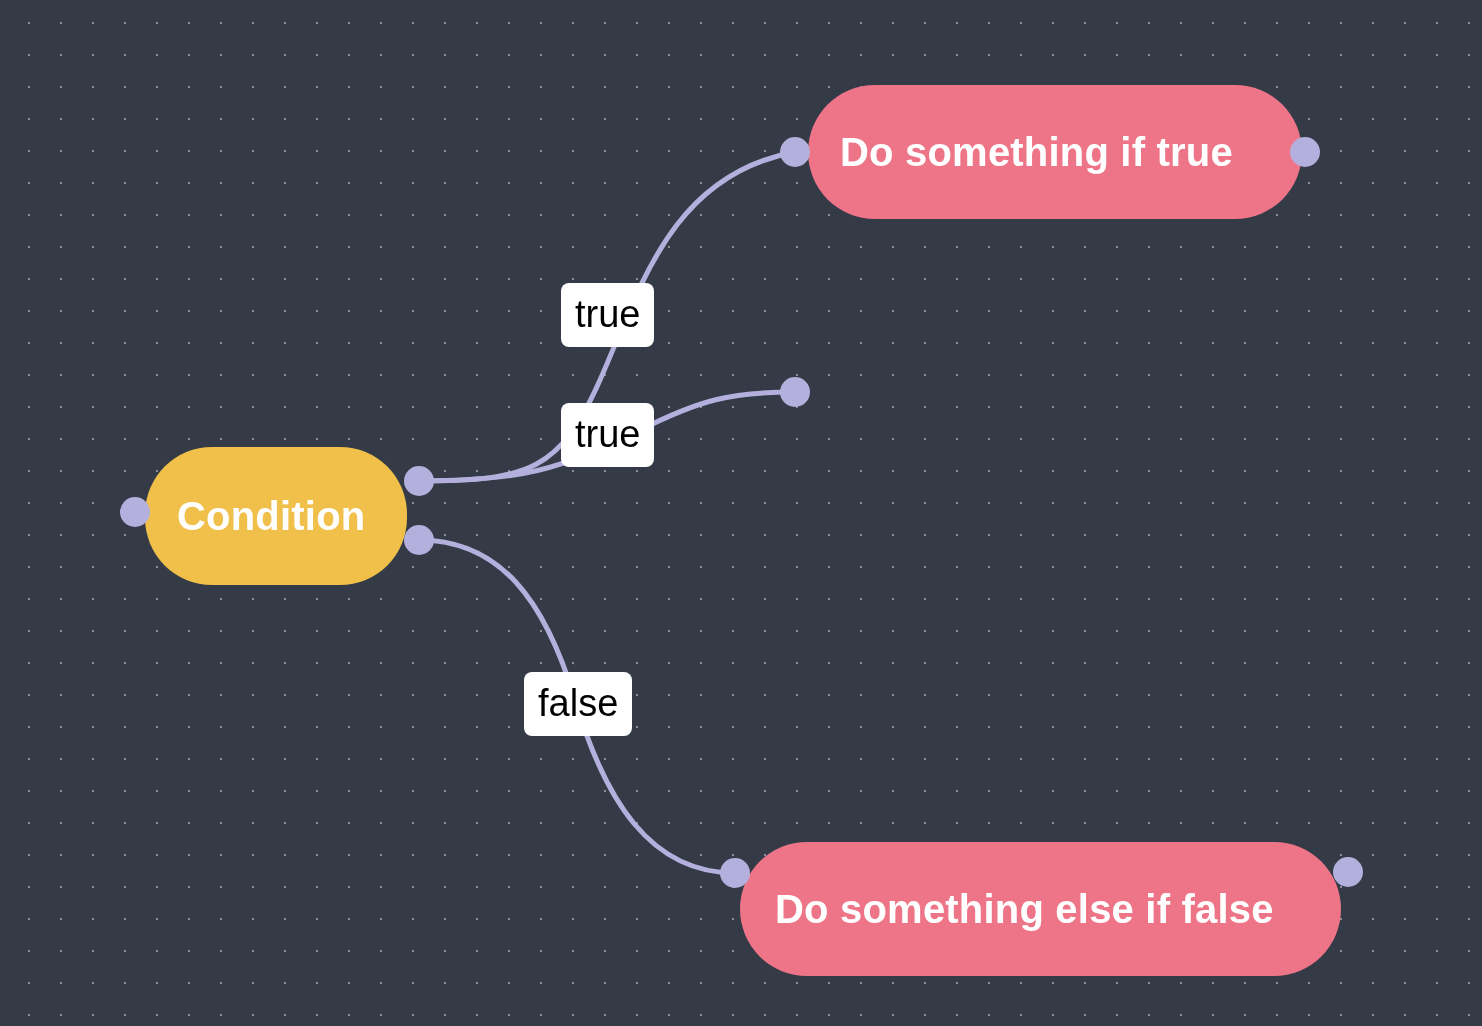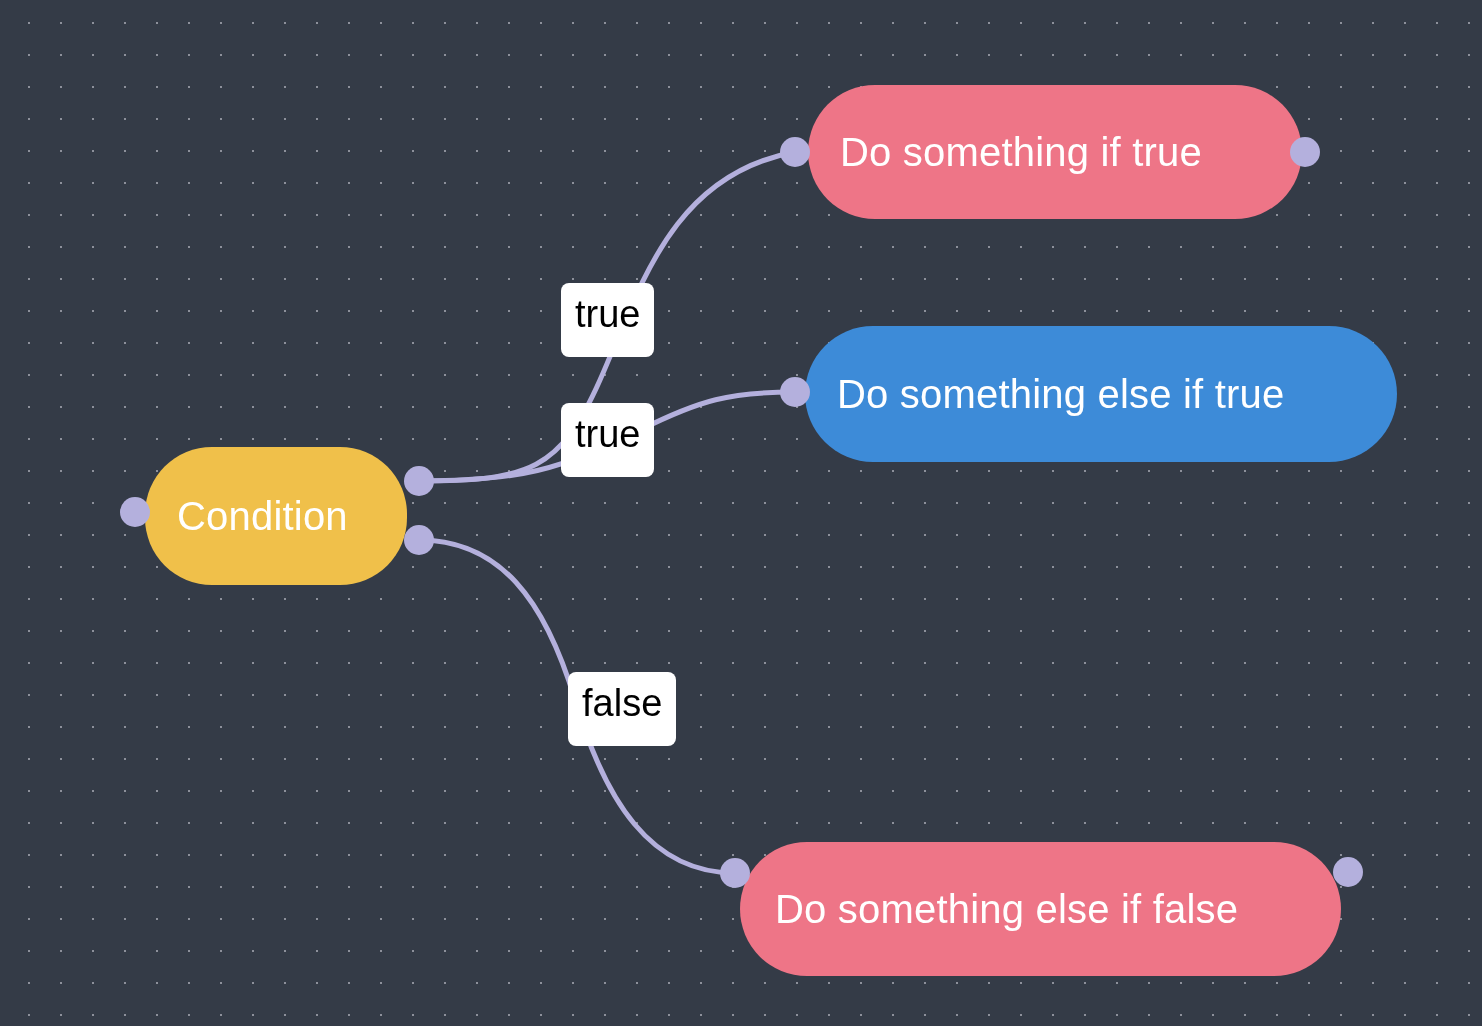--- a/index.html
+++ b/index.html
@@ -26,21 +26,21 @@
     width: 1482px;
     height: 1026px;
     pointer-events: none;
   }
   .node {
     position: absolute;
     display: flex;
     align-items: center;
     box-sizing: border-box;
     color: #ffffff;
-    font-weight: 400;
+    font-weight: 700;
     letter-spacing: 0.2px;
     white-space: nowrap;
     user-select: none;
   }
   .node-label {
     display: block;
     line-height: 1;
   }
   .node-condition {
     left: 145px;
@@ -92,21 +92,21 @@
     border-radius: 50%;
     background: #b4b0dd;
   }
   .edge-label {
     position: absolute;
     background: #ffffff;
     color: #000000;
     border-radius: 8px;
     font-size: 38px;
     line-height: 1;
-    padding: 12px 14px 24px 14px;
+    padding: 12px 14px 14px 14px;
     white-space: nowrap;
     user-select: none;
   }
 </style>
 </head>
 <body>
 
 <div id="canvas">
 
   <svg id="edge-layer" viewBox="0 0 1482 1026" width="1482" height="1026" xmlns="http://www.w3.org/2000/svg">
@@ -123,28 +123,25 @@
   <div class="port" style="left:135px; top:512px;"></div>
   <div class="port" style="left:419px; top:481px;"></div>
   <div class="port" style="left:419px; top:540px;"></div>
 
   <div class="node node-true-1">
     <span class="node-label">Do something if true</span>
   </div>
   <div class="port" style="left:795px; top:152px;"></div>
   <div class="port" style="left:1305px; top:152px;"></div>
 
-  <div class="node node-true-2">
-    <span class="node-label">Do something else if true</span>
-  </div>
   <div class="port" style="left:795px; top:392px;"></div>
 
   <div class="node node-false-1">
     <span class="node-label">Do something else if false</span>
   </div>
   <div class="port" style="left:735px; top:873px;"></div>
   <div class="port" style="left:1348px; top:872px;"></div>
 
   <div class="edge-label" style="left:561px; top:283px;">true</div>
   <div class="edge-label" style="left:561px; top:403px;">true</div>
-  <div class="edge-label" style="left:524px; top:672px;margin-left:44px;">false</div>
+  <div class="edge-label" style="left:524px; top:672px;">false</div>
 
 </div>
 
 </body></html>

